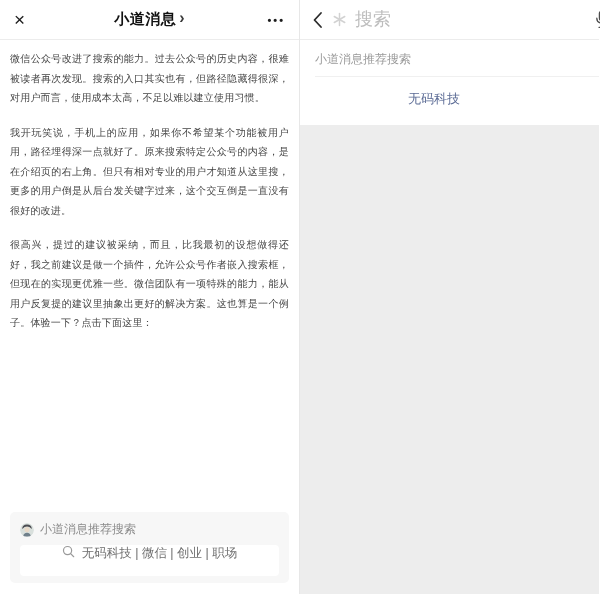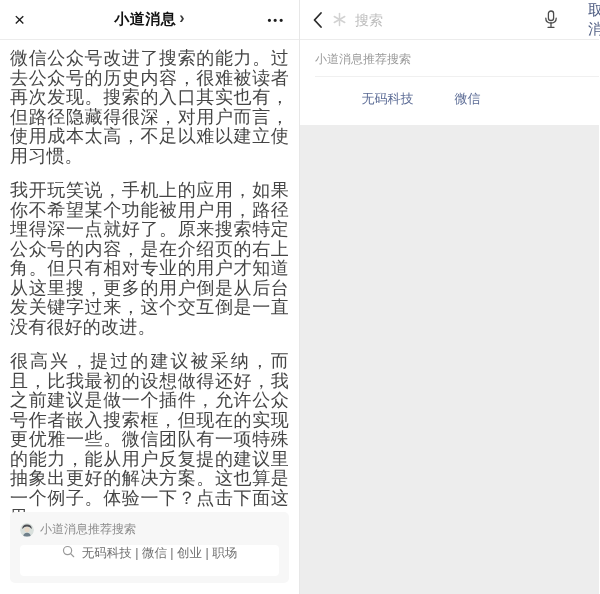--- a/index.html
+++ b/index.html
@@ -40,21 +40,21 @@
   }
   .header-title { font-size: 15px; font-weight: bold; color: #111; letter-spacing: 0.5px; }
   .header-chevron { font-size: 16px; color: #3a3a3a; font-weight: bold; margin-top: -1px; }
   .more-dots {
     width: 24px; text-align: right;
     font-size: 11px; font-weight: bold; color: #1c1c1c; letter-spacing: 2px;
   }
 
   .article-body { padding: 9px 10px 0 10px; }
   .article-body p {
-    font-size: 18px; line-height: 19.5px; color: #454545;
+    font-size: 10px; line-height: 19.5px; color: #454545;
     text-align: justify; letter-spacing: 0.2px;
     margin-bottom: 15px;
   }
 
   .promo-card {
     position: absolute;
     left: 10px; right: 10px; top: 512px; height: 71px;
     background: #f7f7f7;
     border-radius: 5px;
     padding: 9px 10px;
@@ -84,21 +84,21 @@
     background: #fff;
     border-bottom: 1px solid #ececec;
     display: flex; align-items: center;
     padding: 0 10px 0 12px;
     gap: 8px;
   }
   .back-icon { flex: 0 0 12px; display: flex; align-items: center; }
   .sparkle-icon { flex: 0 0 15px; display: flex; align-items: center; }
   .search-input {
     flex: 1; border: none; outline: none; background: transparent;
-    font-size: 14px; color: #404040;
+    font-size: 18px; color: #404040;
     font-family: "Liberation Sans", "DejaVu Sans", sans-serif;
   }
   .search-input::placeholder { color: #bdbdbd; }
   .mic-icon { flex: 0 0 16px; display: flex; align-items: center; }
   .vbar { width: 1px; height: 16px; background: #e0e0e0; margin: 0 4px 0 6px; }
   .cancel-btn {
     font-size: 15px; color: #4f5d82;
     background: none; border: none; padding: 0 2px;
     font-family: "Liberation Sans", "DejaVu Sans", sans-serif;
     cursor: default;
@@ -187,20 +187,19 @@
       </span>
       <span class="vbar"></span>
       <button class="cancel-btn">取消</button>
     </div>
 
     <div class="suggest-section">
       <div class="suggest-label">小道消息推荐搜索</div>
       <div class="suggest-divider"></div>
       <div class="tags-wrap">
         <span class="tag">无码科技</span>
-        <span class="tag">微信</span>
       </div>
     </div>
 
     <div class="empty-area"></div>
   </div>
 
 </div>
 
 </body></html>

